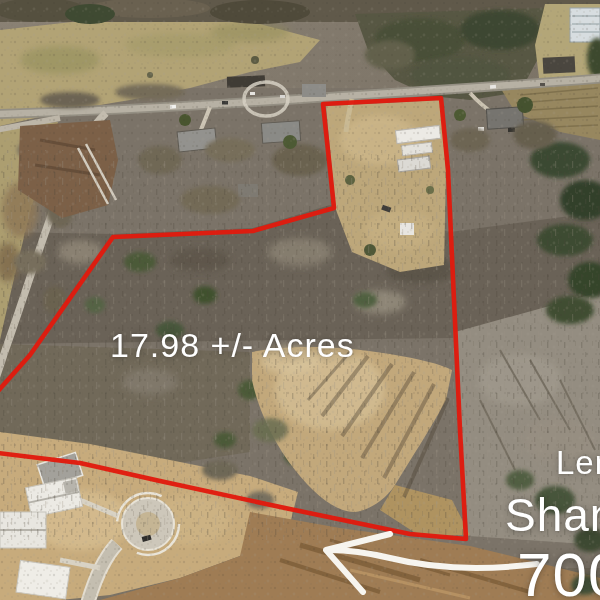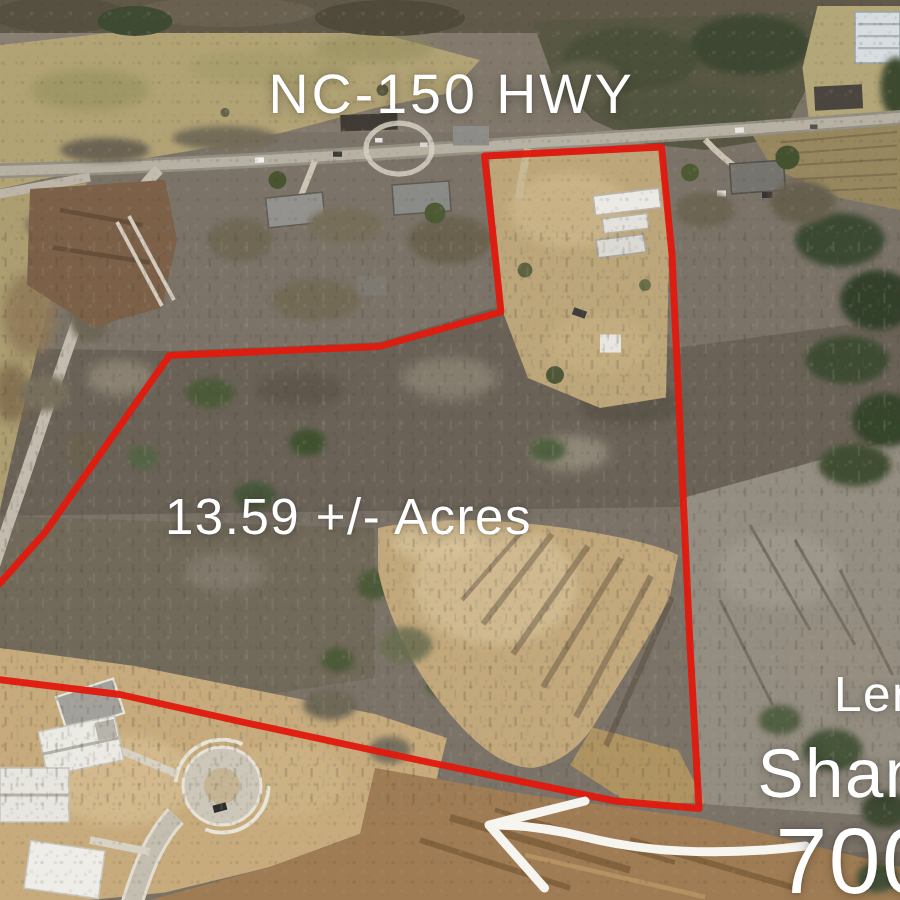--- a/index.html
+++ b/index.html
@@ -286,18 +286,17 @@
   <rect x="0" y="0" width="600" height="600" fill="url(#grain)" opacity="0.32"></rect>
 
   <polyline fill="none" stroke-width="4.6" stroke-linejoin="round" stroke-linecap="round" opacity="0.96" points="-10,452 80,463 160,481 285,508 410,534 466,539 460,430 454,300 448,170 441,98 323,104 329,160 334,208 253,231 113,237 30,355 -10,400" stroke="#e11a0e"></polyline>
 
   <g opacity="0.96">
     <path fill="none" stroke-width="6" stroke-linecap="round" d="M 537,564 C 480,571 430,568 390,558 C 365,552 345,550 329,550" stroke="#fbfaf6"></path>
     <path fill="none" stroke-width="6" stroke-linecap="round" stroke-linejoin="round" d="M 390,534 L 326,550 L 363,592" stroke="#fbfaf6"></path>
   </g>
 </svg>
 
-<div class="anno anno-hwy" style="color: rgb(255, 255, 255);">NC-150 HWY</div>
-<div class="anno anno-acres" style="color: rgb(255, 255, 255);">13.59 +/- Acres</div>
+<div class="anno anno-acres" style="color: rgb(255, 255, 255);">17.98 +/- Acres</div>
 <div class="anno anno-l1" style="color: rgb(255, 255, 255);">Len</div>
 <div class="anno anno-l2" style="color: rgb(255, 255, 255);">Shannon</div>
 <div class="anno anno-l3" style="color: rgb(255, 255, 255);">700+</div>
 </div>
 
 </body></html>

